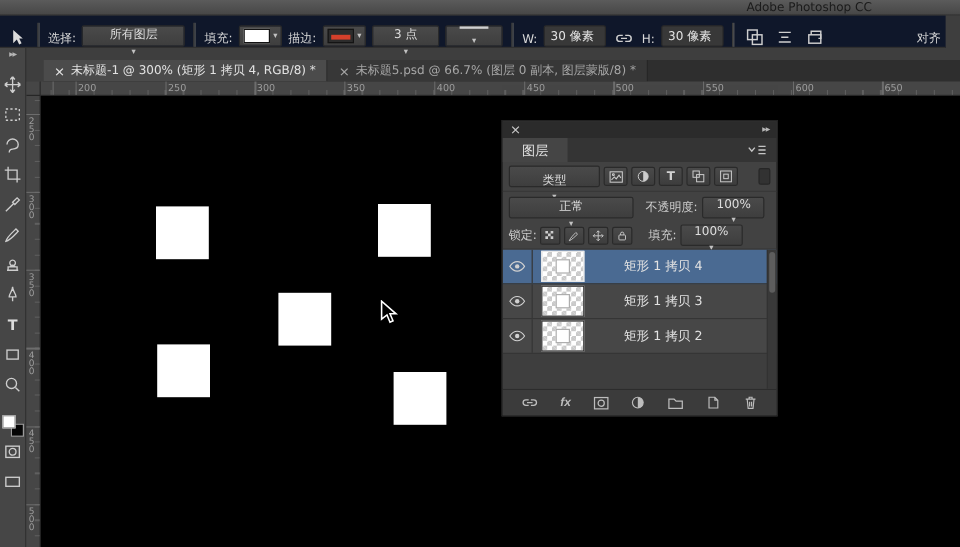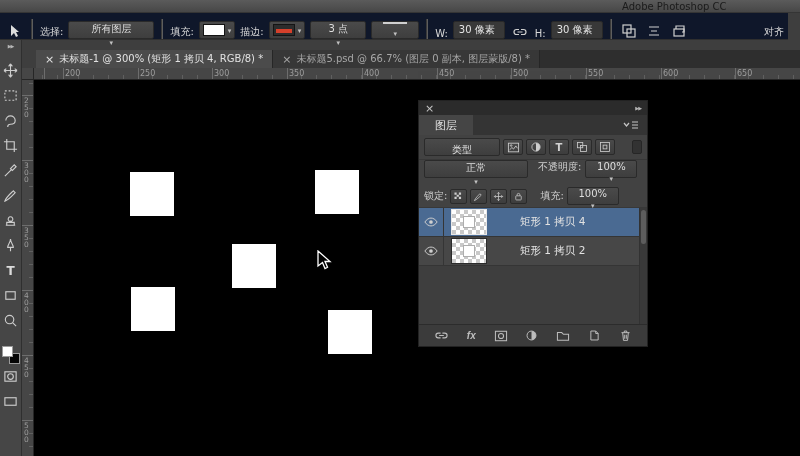--- a/index.html
+++ b/index.html
@@ -87,21 +87,21 @@
   .panel-tabs { height:20px; background:#343434; display:flex; align-items:stretch; flex:none; }
   .panel-tab { background:#454545; padding:0 16px; display:flex; align-items:center; font-size:11px; color:#e3e3e3; }
   .panel-menu { margin-left:auto; display:flex; align-items:center; padding:0 7px; background:none; border:none; }
   .filter-row { height:25px; display:flex; align-items:center; gap:3px; padding:0 5px;
     border-bottom:1px solid #383838; flex:none; }
   .kind-dd { width:76px; }
   .fbtn { width:20px; height:16px; background:linear-gradient(#4a4a4a,#3d3d3d); border:1px solid #2a2a2a;
     border-radius:2px; display:flex; align-items:center; justify-content:center; padding:0;
     color:#d2d2d2; font-size:10px; font-weight:bold; font-family:inherit; }
   .filter-toggle { margin-left:auto; width:10px; height:14px; background:#323232; border:1px solid #262626; border-radius:2px; }
-  .blend-row { height:25px; display:flex; align-items:flex-start; gap:4px; padding:0 5px; flex:none; }
+  .blend-row { height:25px; display:flex; align-items:center; gap:4px; padding:0 5px; flex:none; }
   .blend-dd { width:104px; }
   .small-dd { width:52px; }
   .plabel { font-size:10px; color:#cfcfcf; white-space:nowrap; }
   .lock-row { height:23px; display:flex; align-items:center; gap:3px; padding:0 5px;
     border-bottom:1px solid #383838; flex:none; }
   .lbtn { width:17px; height:15px; background:linear-gradient(#4a4a4a,#3d3d3d); border:1px solid #2a2a2a;
     border-radius:2px; display:flex; align-items:center; justify-content:center; padding:0; }
   .lbtn svg, .fbtn svg { stroke:#cdcdcd; fill:none; stroke-width:1.1; }
   .fill-l { margin-left:10px; }
   .layer-list { flex:1; position:relative; background:#3e3e3e; overflow:hidden; }
@@ -423,20 +423,32 @@
       <div class="layer-row">
         <span class="eye-cell">
           <svg class="eye-icon" width="14" height="10" viewBox="0 0 16 11">
             <path d="M1 5.5C3 2.5 5.5 1 8 1s5 1.5 7 4.5C13 8.5 10.5 10 8 10S3 8.5 1 5.5z"></path>
             <circle cx="8" cy="5.5" r="2.1" fill="#d0d0d0" stroke="none"></circle>
           </svg>
         </span>
         <span class="thumb">
           <span class="thumb-square"></span>
         </span>
+        <span class="layer-name">矩形 1 拷贝 3</span>
+      </div>
+      <div class="layer-row">
+        <span class="eye-cell">
+          <svg class="eye-icon" width="14" height="10" viewBox="0 0 16 11">
+            <path d="M1 5.5C3 2.5 5.5 1 8 1s5 1.5 7 4.5C13 8.5 10.5 10 8 10S3 8.5 1 5.5z"></path>
+            <circle cx="8" cy="5.5" r="2.1" fill="#d0d0d0" stroke="none"></circle>
+          </svg>
+        </span>
+        <span class="thumb">
+          <span class="thumb-square"></span>
+        </span>
         <span class="layer-name">矩形 1 拷贝 2</span>
       </div>
       <span class="list-scrollbar">
         <span class="list-thumb"></span>
       </span>
     </div>
     <div class="panel-bottom">
       <button class="pbtn">
         <svg width="15" height="13" viewBox="0 0 16 14">
           <path d="M5.5 7h5M7 4.5H4.5a2.5 2.5 0 0 0 0 5H7M9 4.5h2.5a2.5 2.5 0 0 1 0 5H9"></path>

